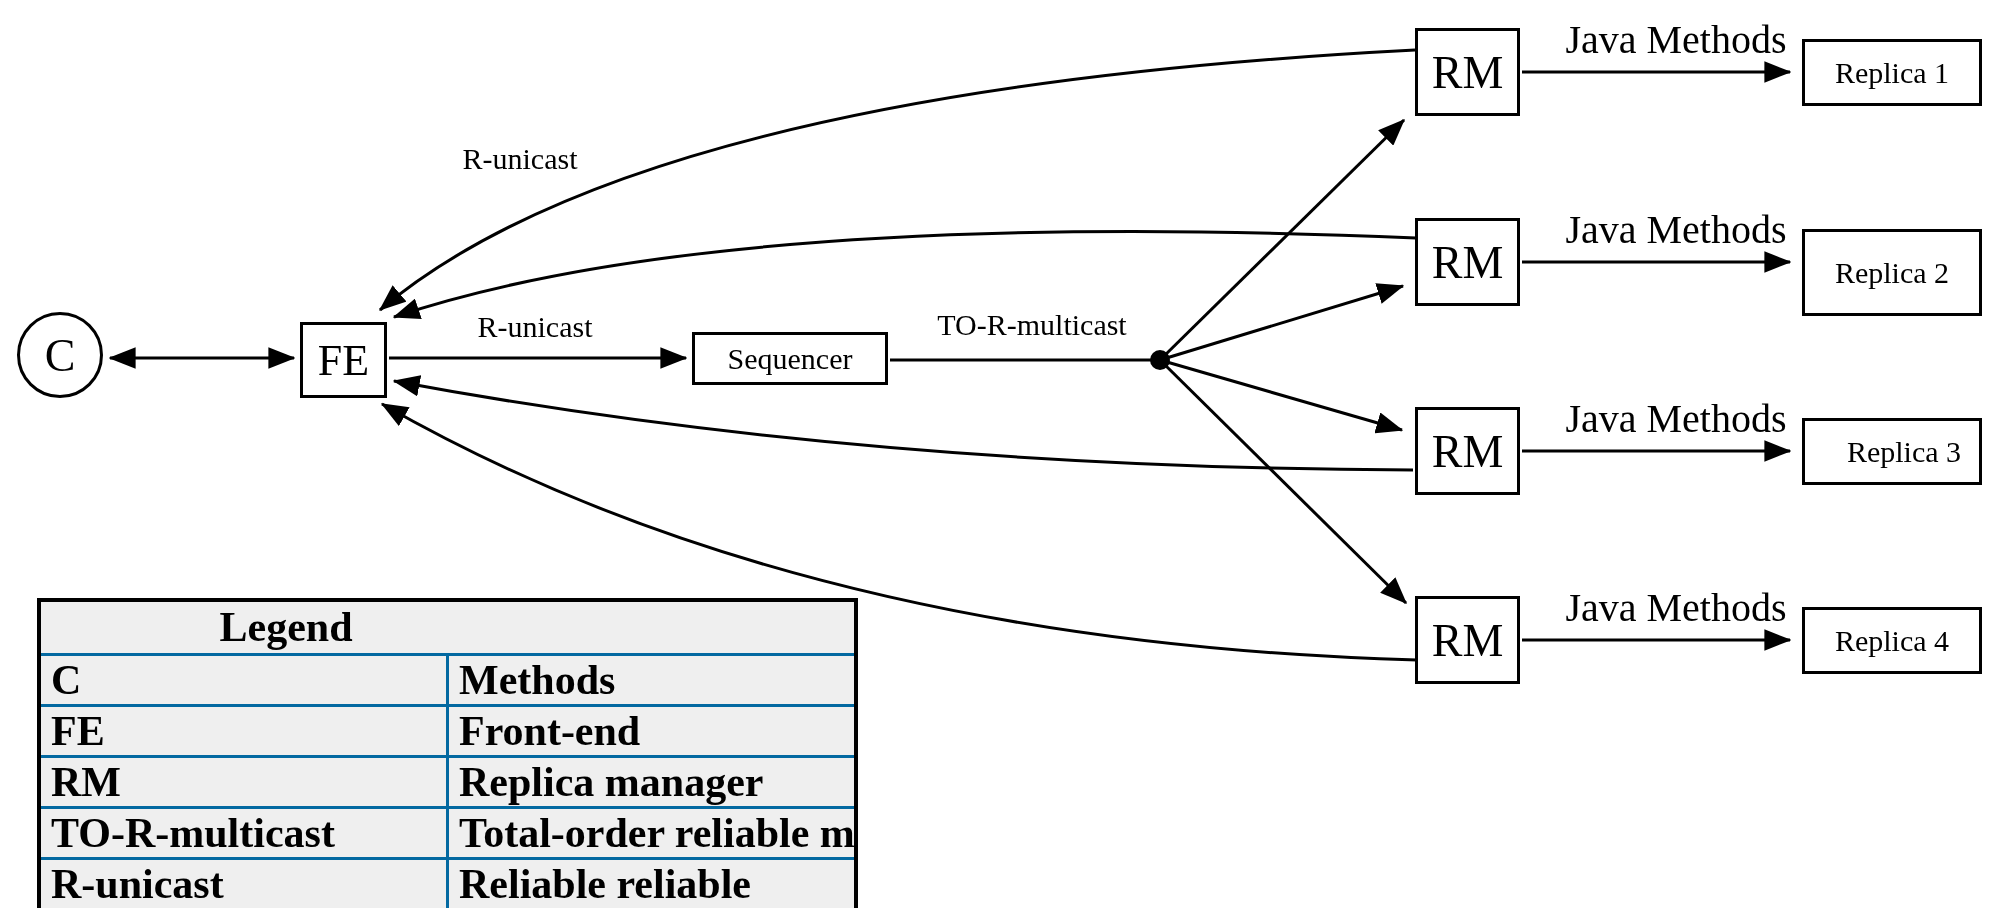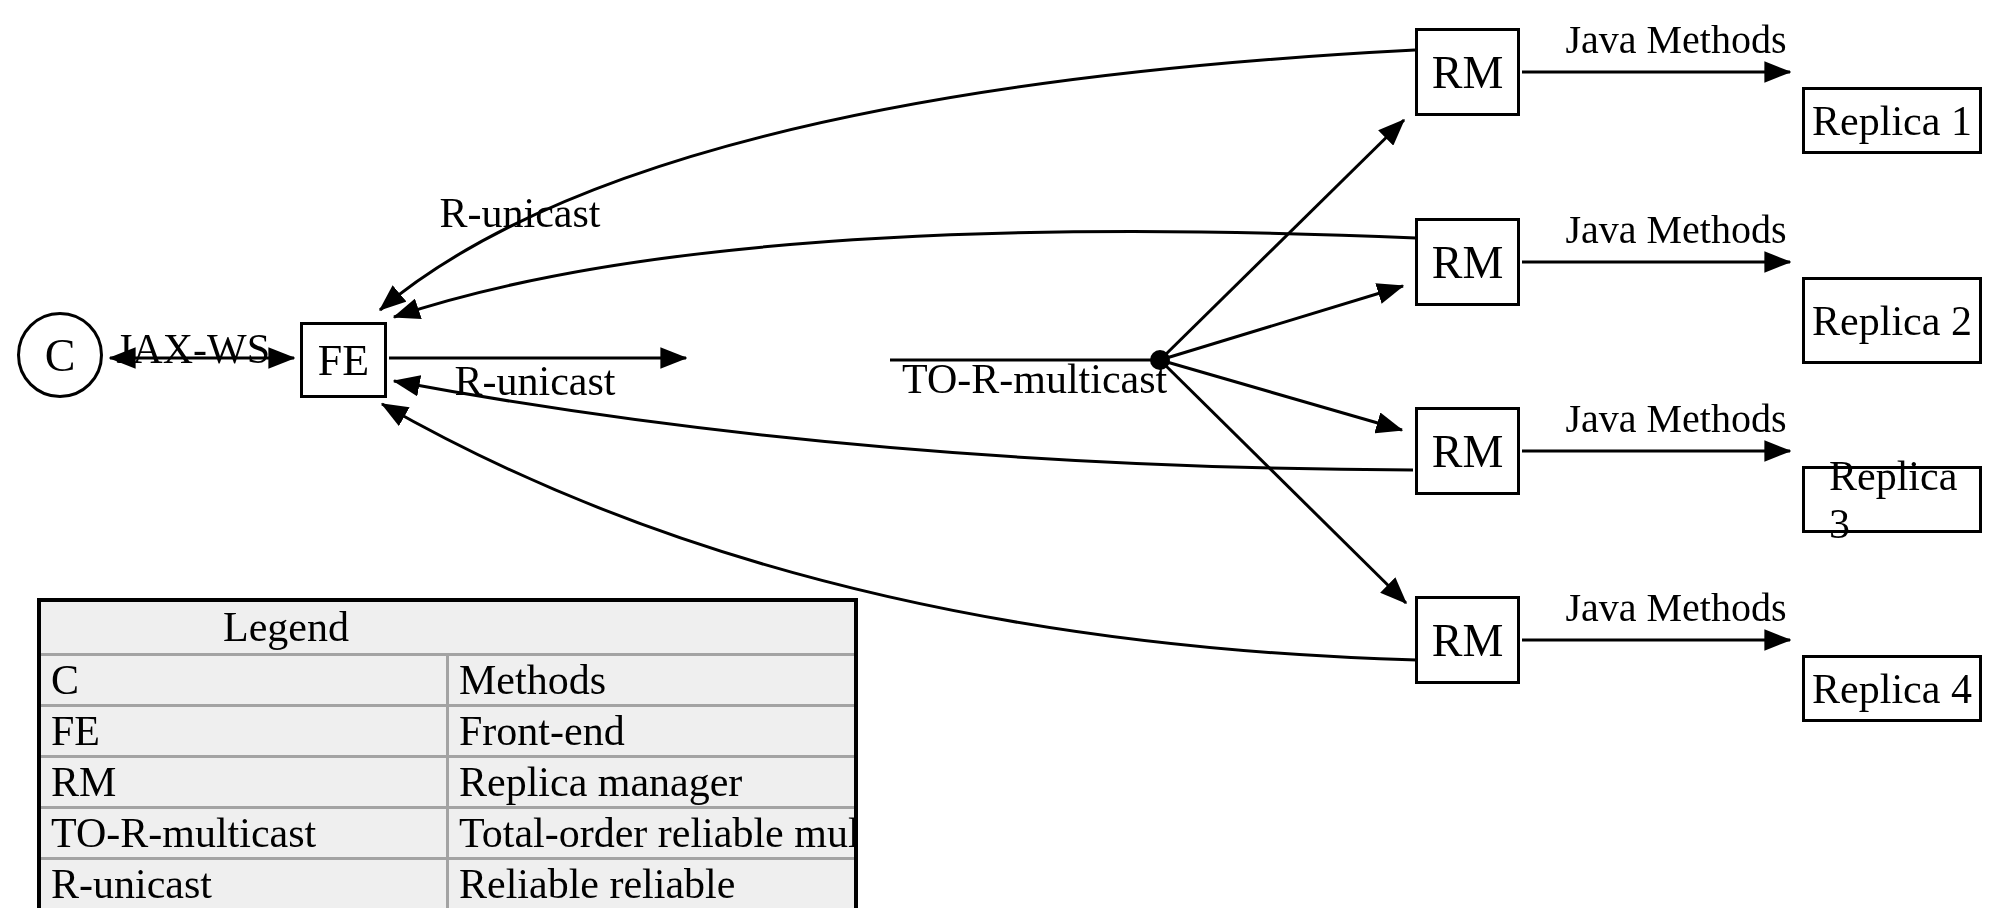--- a/index.html
+++ b/index.html
@@ -21,36 +21,36 @@
   }
   .circle{border-radius:50%;}
   .edge-label{
     position:absolute;
     text-align:center;
     line-height:1.0;
     white-space:nowrap;
   }
   .fs46{font-size:46px;}
   .fs44{font-size:44px;}
-  .fs42{font-size:42px;margin-top:48px;}
+  .fs42{font-size:30px;}
   .fs40{font-size:40px;margin-left:16px;}
   table.legend{
     position:absolute;
     left:37px;top:598px;
     width:821px;height:289px;
     border-collapse:collapse;
     background:#efefef;
     table-layout:fixed;
     font-size:42px;
     border:4px solid #000;
   }
   table.legend th, table.legend td{
-    border:3px solid #a3a3a3;
+    border:3px solid #0369a1;
     padding:0 10px;
-    font-weight:normal;
+    font-weight:bold;
     text-align:left;
     overflow:hidden;
     white-space:nowrap;
   }
   table.legend th span{
     display:block;
     width:470px;
     text-align:center;
   }
   .col-term{width:300px;}
@@ -91,20 +91,23 @@
   </svg>
 
   <div class="node circle fs46" style="left:17px;top:312px;width:86px;height:86px;">
     <span>C</span>
   </div>
 
   <div class="node fs44" style="left:300px;top:322px;width:87px;height:76px;">
     <span>FE</span>
   </div>
 
+  <div class="node fs42" style="left:692px;top:332px;width:196px;height:53px;">
+    <span>Sequencer</span>
+  </div>
 
   <div class="node fs46" style="left:1415px;top:28px;width:105px;height:88px;">
     <span>RM</span>
   </div>
   <div class="node fs46" style="left:1415px;top:218px;width:105px;height:88px;">
     <span>RM</span>
   </div>
   <div class="node fs46" style="left:1415px;top:407px;width:105px;height:88px;">
     <span>RM</span>
   </div>
@@ -118,21 +121,20 @@
   <div class="node fs42" style="left:1802px;top:229px;width:180px;height:87px;">
     <span>Replica 2</span>
   </div>
   <div class="node fs42" style="left:1802px;top:418px;width:180px;height:67px;padding-left:24px;">
     <span>Replica 3</span>
   </div>
   <div class="node fs42" style="left:1802px;top:607px;width:180px;height:67px;text-align:center;">
     <span>Replica 4</span>
   </div>
 
-  <div class="edge-label fs42" style="left:103px;top:280px;width:180px;">JAX-WS</div>
 
   <div class="edge-label fs42" style="left:420px;top:144px;width:200px;">R-unicast</div>
 
   <div class="edge-label fs42" style="left:435px;top:312px;width:200px;">R-unicast</div>
 
   <div class="edge-label fs42" style="left:902px;top:310px;width:260px;">TO-R-multicast</div>
 
   <div class="edge-label fs40" style="left:1545px;top:20px;width:230px;">Java Methods</div>
   <div class="edge-label fs40" style="left:1545px;top:210px;width:230px;">Java Methods</div>
   <div class="edge-label fs40" style="left:1545px;top:399px;width:230px;">Java Methods</div>

